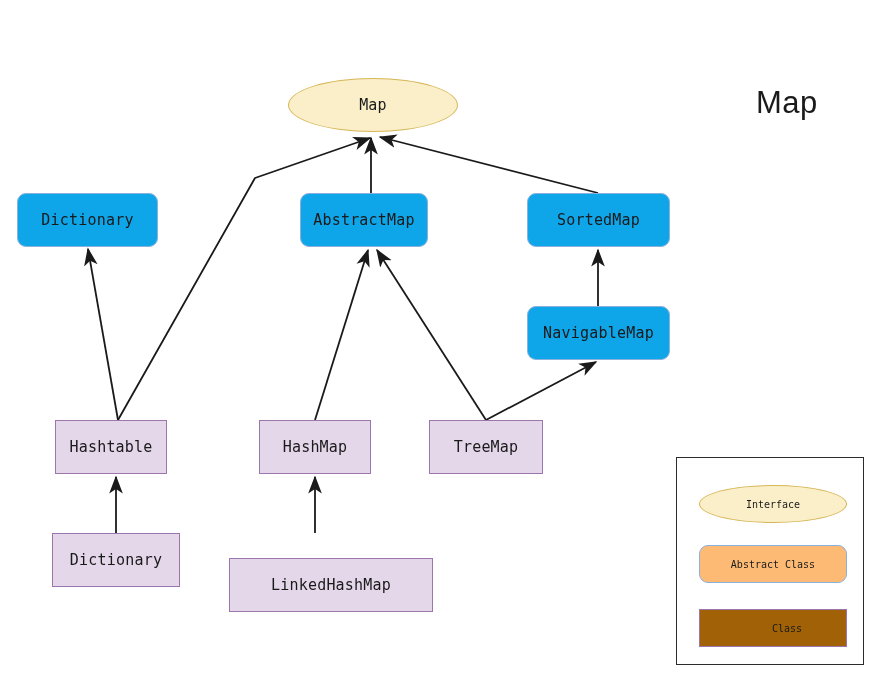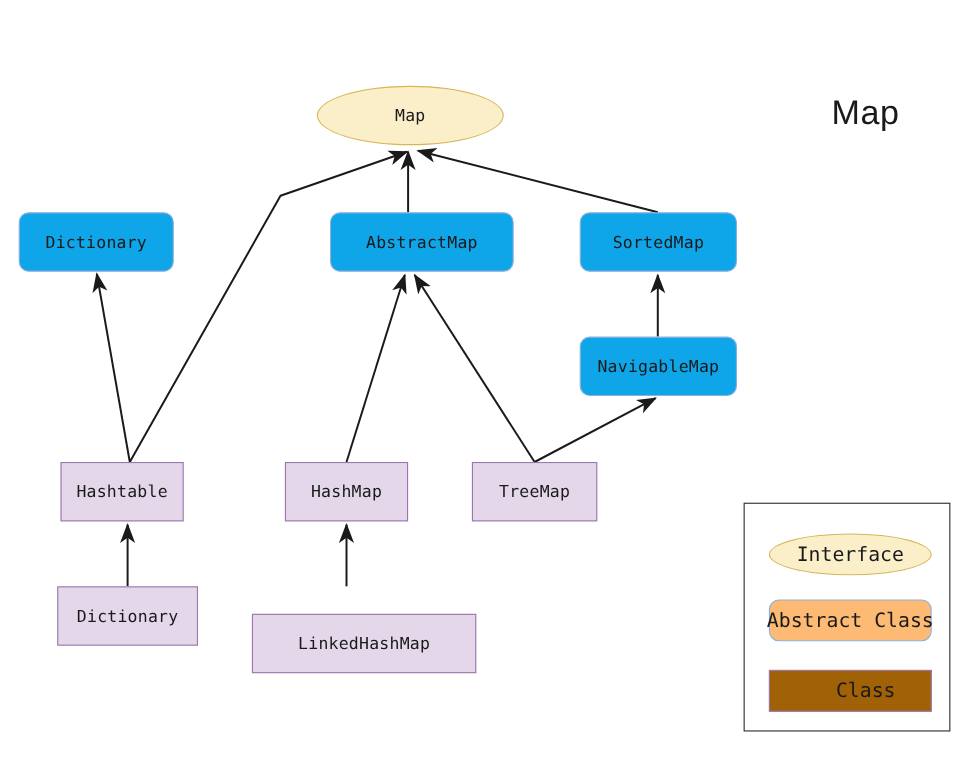--- a/index.html
+++ b/index.html
@@ -71,21 +71,21 @@
     background: #ffffff;
     z-index: 2;
   }
   .legend-item {
     position: absolute;
     box-sizing: border-box;
     display: flex;
     align-items: center;
     justify-content: center;
     font-family: "DejaVu Sans Mono", monospace;
-    font-size: 18px;
+    font-size: 10px;
     color: #1a1a1a;
     white-space: nowrap;
   }
   .legend-item.iface {
     background: #fbefca;
     border: 1.6px solid #d6b656;
     border-radius: 50%;
   }
   .legend-item.abstract {
     background: #fdba74;
@@ -126,21 +126,21 @@
 
   <div id="diagram-title" style="left: 756px; top: 85px;">Map</div>
 
   <div id="node-layer">
       <div class="node iface" style="left: 288px; top: 78px; width: 170px; height: 54px;">
         <span>Map</span>
       </div>
       <div class="node abstract" style="left: 17px; top: 193px; width: 141px; height: 54px;">
         <span>Dictionary</span>
       </div>
-      <div class="node abstract" style="left: 300px; top: 193px; width: 167px; height: 54px;">
+      <div class="node abstract" style="left: 300px; top: 193px; width: 128px; height: 54px;">
         <span>AbstractMap</span>
       </div>
       <div class="node abstract" style="left: 527px; top: 193px; width: 143px; height: 54px;">
         <span>SortedMap</span>
       </div>
       <div class="node abstract" style="left: 527px; top: 306px; width: 143px; height: 54px; text-align: center;">
         <span>NavigableMap</span>
       </div>
       <div class="node klass" style="left: 55px; top: 420px; width: 112px; height: 54px;">
         <span>Hashtable</span>

